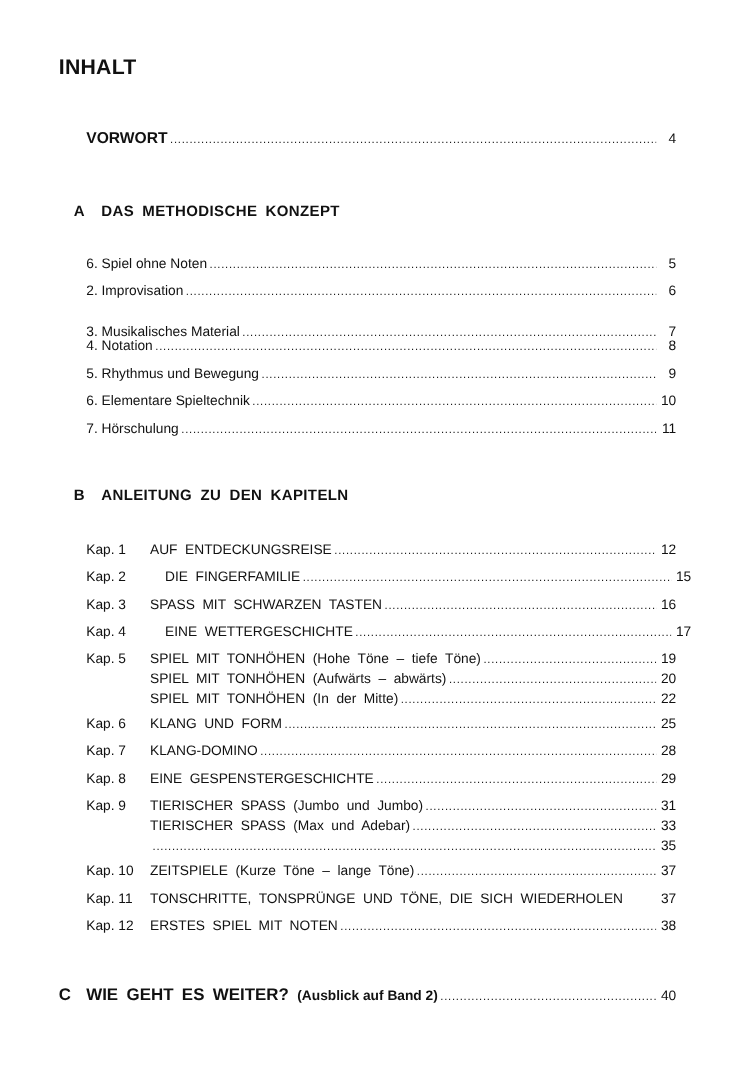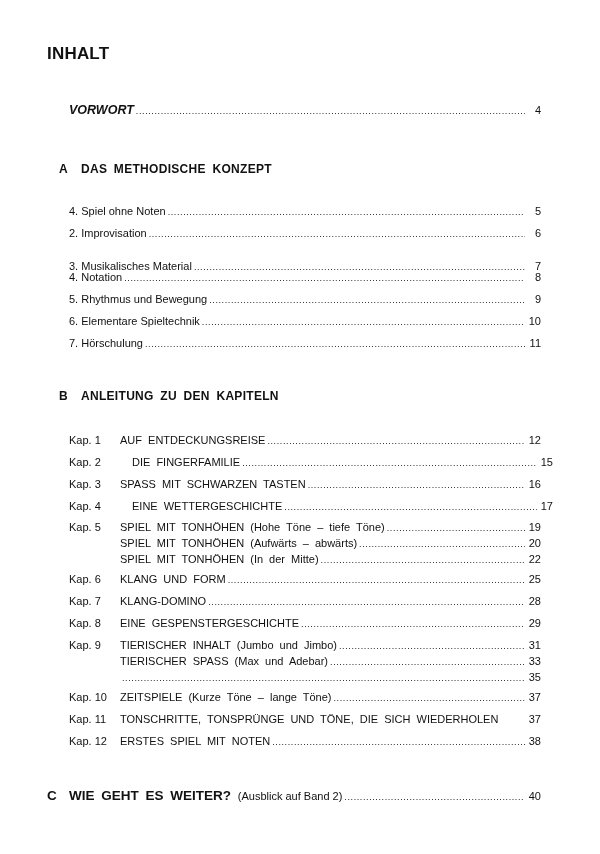--- a/index.html
+++ b/index.html
@@ -9,42 +9,42 @@
   .title{left:47px;top:44px;font-size:17px;font-weight:bold;letter-spacing:0.2px;}
   .sec{left:59px;font-size:12px;font-weight:bold;letter-spacing:0.3px;word-spacing:3px;}
   .sec .letter{display:inline-block;width:22px;}
   .row{position:absolute;display:flex;align-items:baseline;font-size:11px;line-height:13px;}
   .row .lead{flex:1;overflow:hidden;white-space:nowrap;margin:0 2px;}
   .row .lead::before{content:"............................................................................................................................................................................................................................";letter-spacing:0.6px;font-size:9px;}
   .row .pg{text-align:right;min-width:14px;}
   .row .ttl{white-space:nowrap;}
   .kap{position:absolute;left:69px;font-size:11px;}
   .caps{word-spacing:3px;}
-  .vorwort{font-size:12.5px;font-weight:bold;font-style:italic;}
+  .vorwort{font-size:12.5px;font-weight:bold;}
   .csec{font-weight:bold;font-size:13.5px;word-spacing:3px;}
-  .csub{font-weight:normal;font-size:11px;word-spacing:0;}
+  .csub{font-weight:bold;font-size:11px;word-spacing:0;}
 </style>
 </head>
 <body>
 
 <div class="abs title">INHALT</div>
 
 <div class="row" style="left:69px;top:104px;width:472px;">
   <span class="ttl vorwort">VORWORT</span>
   <span class="lead"></span>
   <span class="pg">4</span>
 </div>
 
 <div class="abs sec" style="top:162px;">
   <span class="letter">A</span><span>DAS METHODISCHE KONZEPT</span>
 </div>
 
 <div id="a-items">
     <div class="row" style="left: 69px; top: 205px; width: 472px;">
-      <span class="ttl">4. Spiel ohne Noten</span>
+      <span class="ttl">6. Spiel ohne Noten</span>
       <span class="lead"></span>
       <span class="pg">5</span>
     </div>
     <div class="row" style="left: 69px; top: 227px; width: 472px;">
       <span class="ttl">2. Improvisation</span>
       <span class="lead"></span>
       <span class="pg">6</span>
     </div>
     <div class="row" style="left: 69px; top: 260px; width: 472px;">
       <span class="ttl">3. Musikalisches Material</span>
@@ -131,21 +131,21 @@
       <span class="pg">28</span>
     </div>
     <div class="kap" style="top: 617px;">Kap. 8</div>
     <div class="row" style="left: 120px; top: 617px; width: 421px;">
       <span class="ttl caps">EINE GESPENSTERGESCHICHTE</span>
       <span class="lead"></span>
       <span class="pg">29</span>
     </div>
     <div class="kap" style="top: 639px;">Kap. 9</div>
     <div class="row" style="left: 120px; top: 639px; width: 421px;">
-      <span class="ttl caps">TIERISCHER INHALT (Jumbo und Jimbo)</span>
+      <span class="ttl caps">TIERISCHER SPASS (Jumbo und Jumbo)</span>
       <span class="lead"></span>
       <span class="pg">31</span>
     </div>
     <div class="row" style="left: 120px; top: 655px; width: 421px;">
       <span class="ttl caps">TIERISCHER SPASS (Max und Adebar)</span>
       <span class="lead"></span>
       <span class="pg">33</span>
     </div>
     <div class="row" style="left: 120px; top: 671px; width: 421px;">
       <span class="lead"></span>

